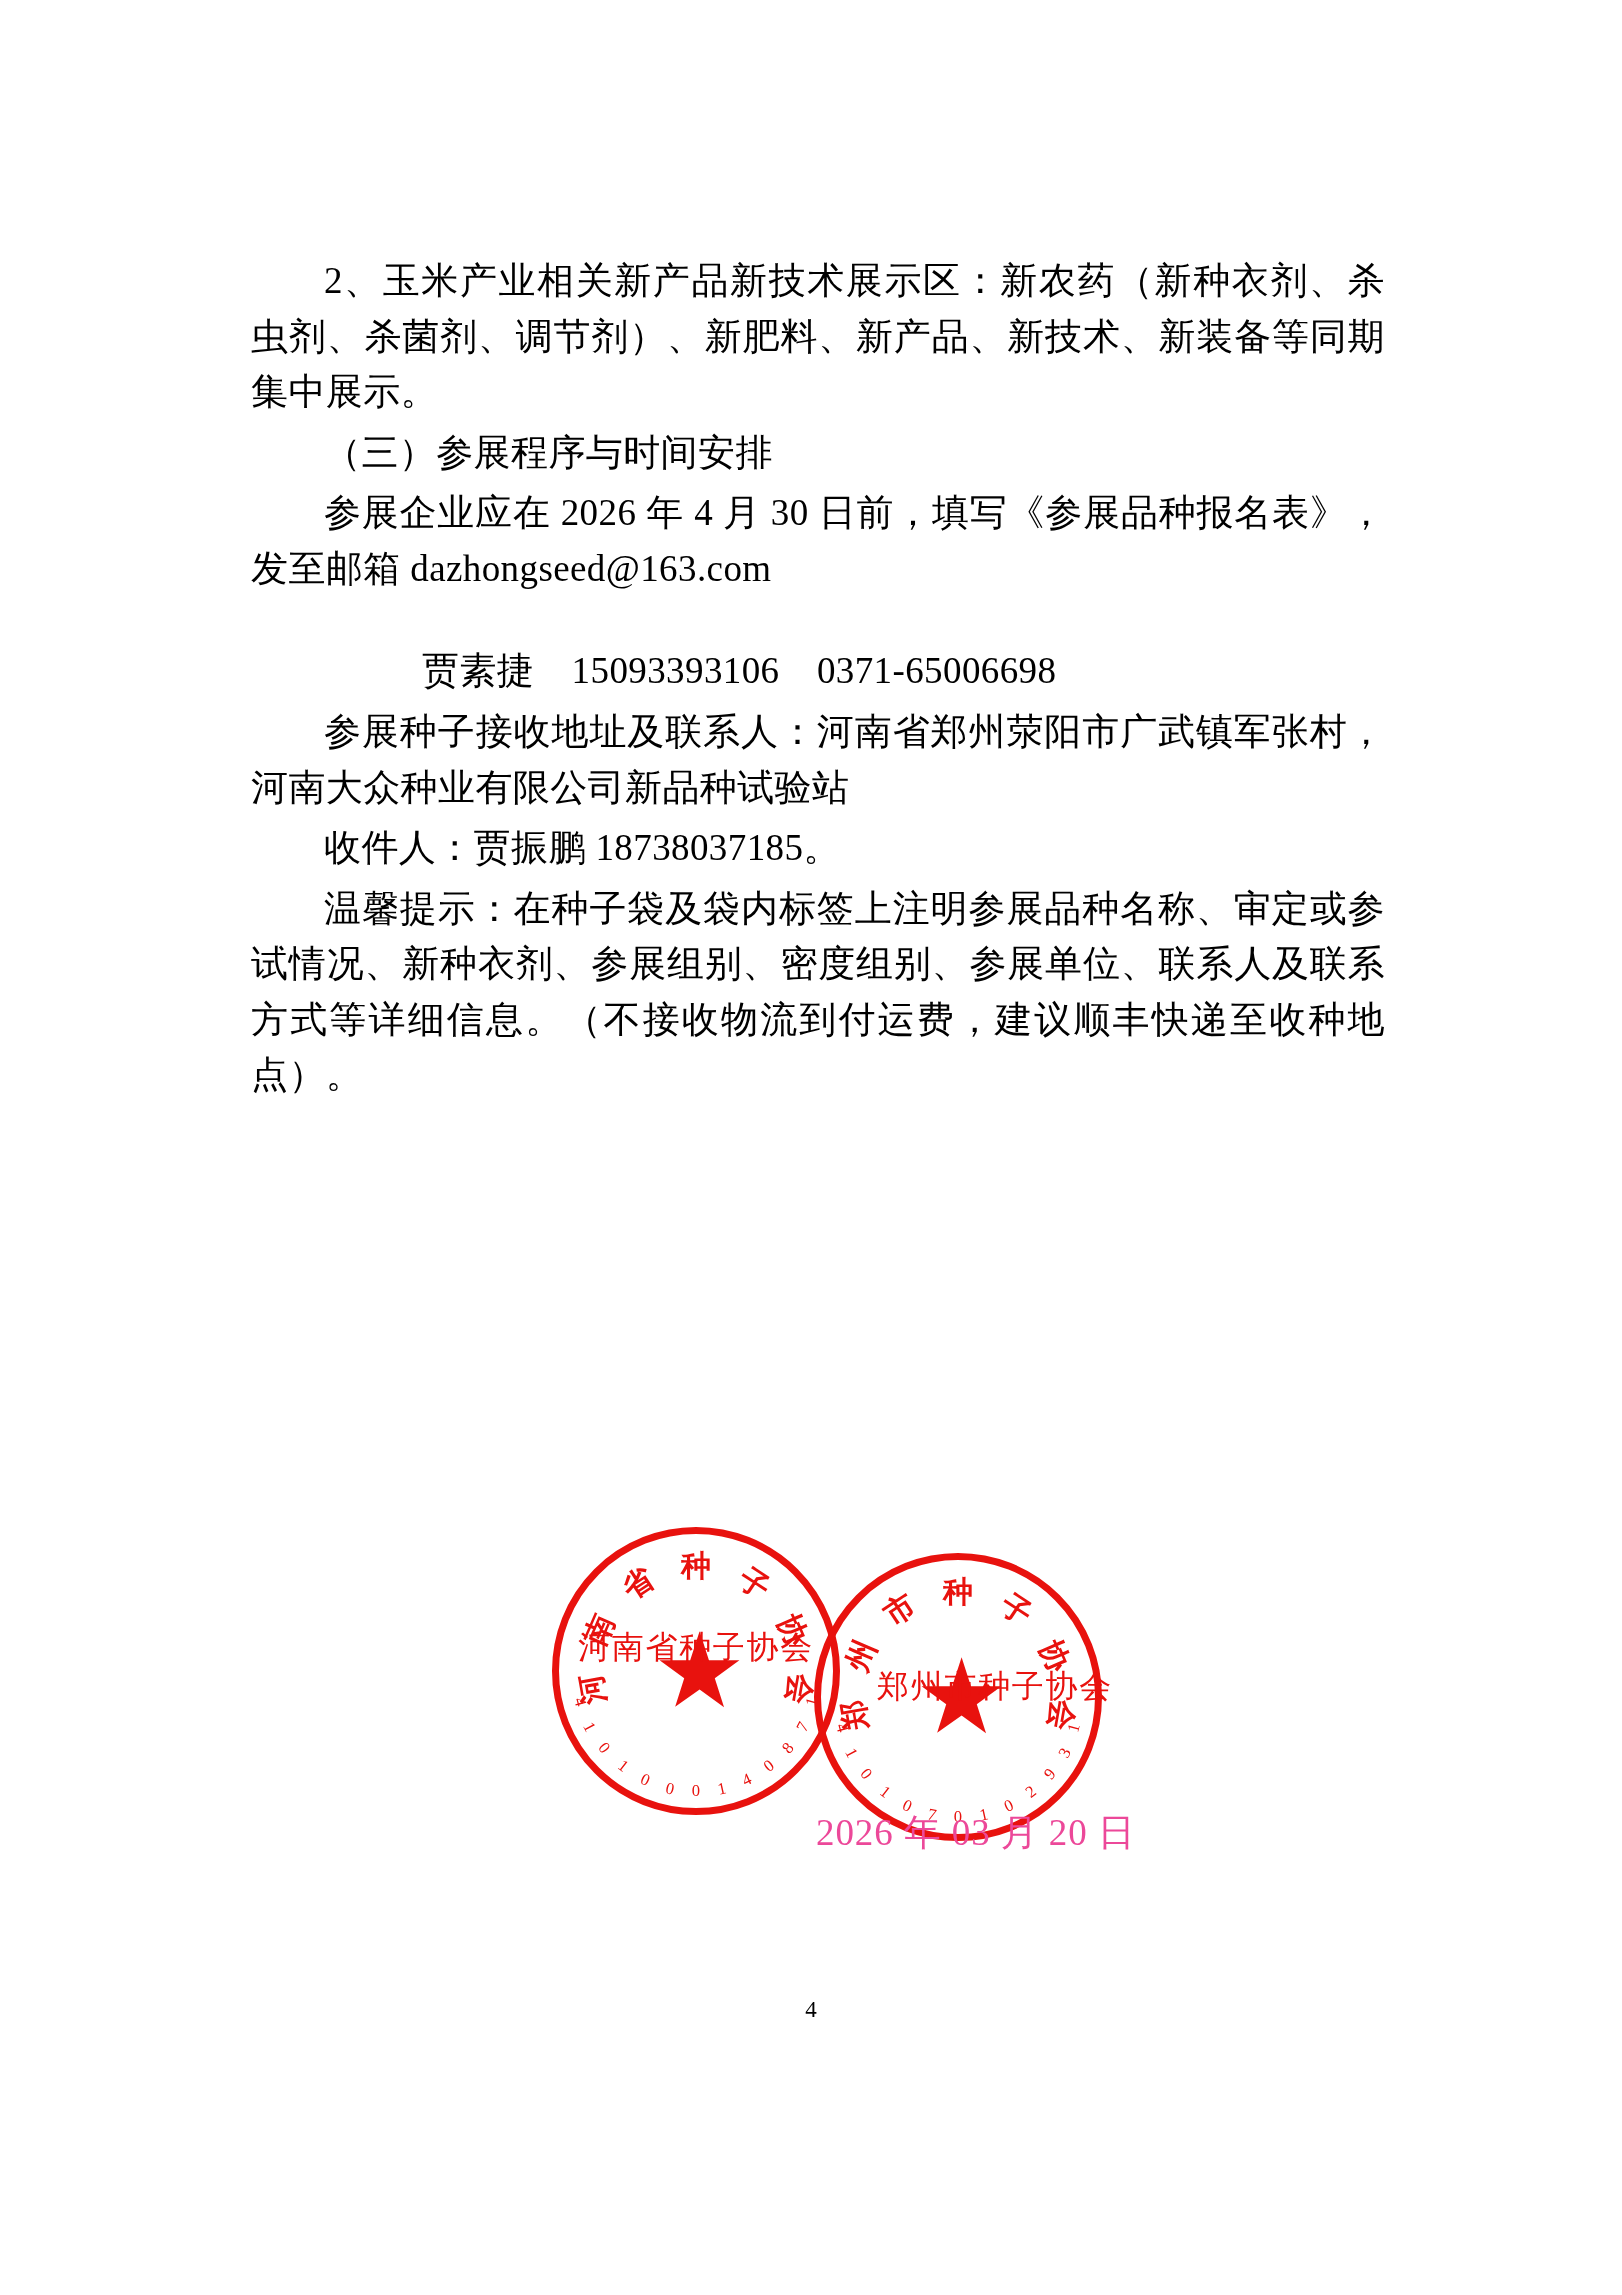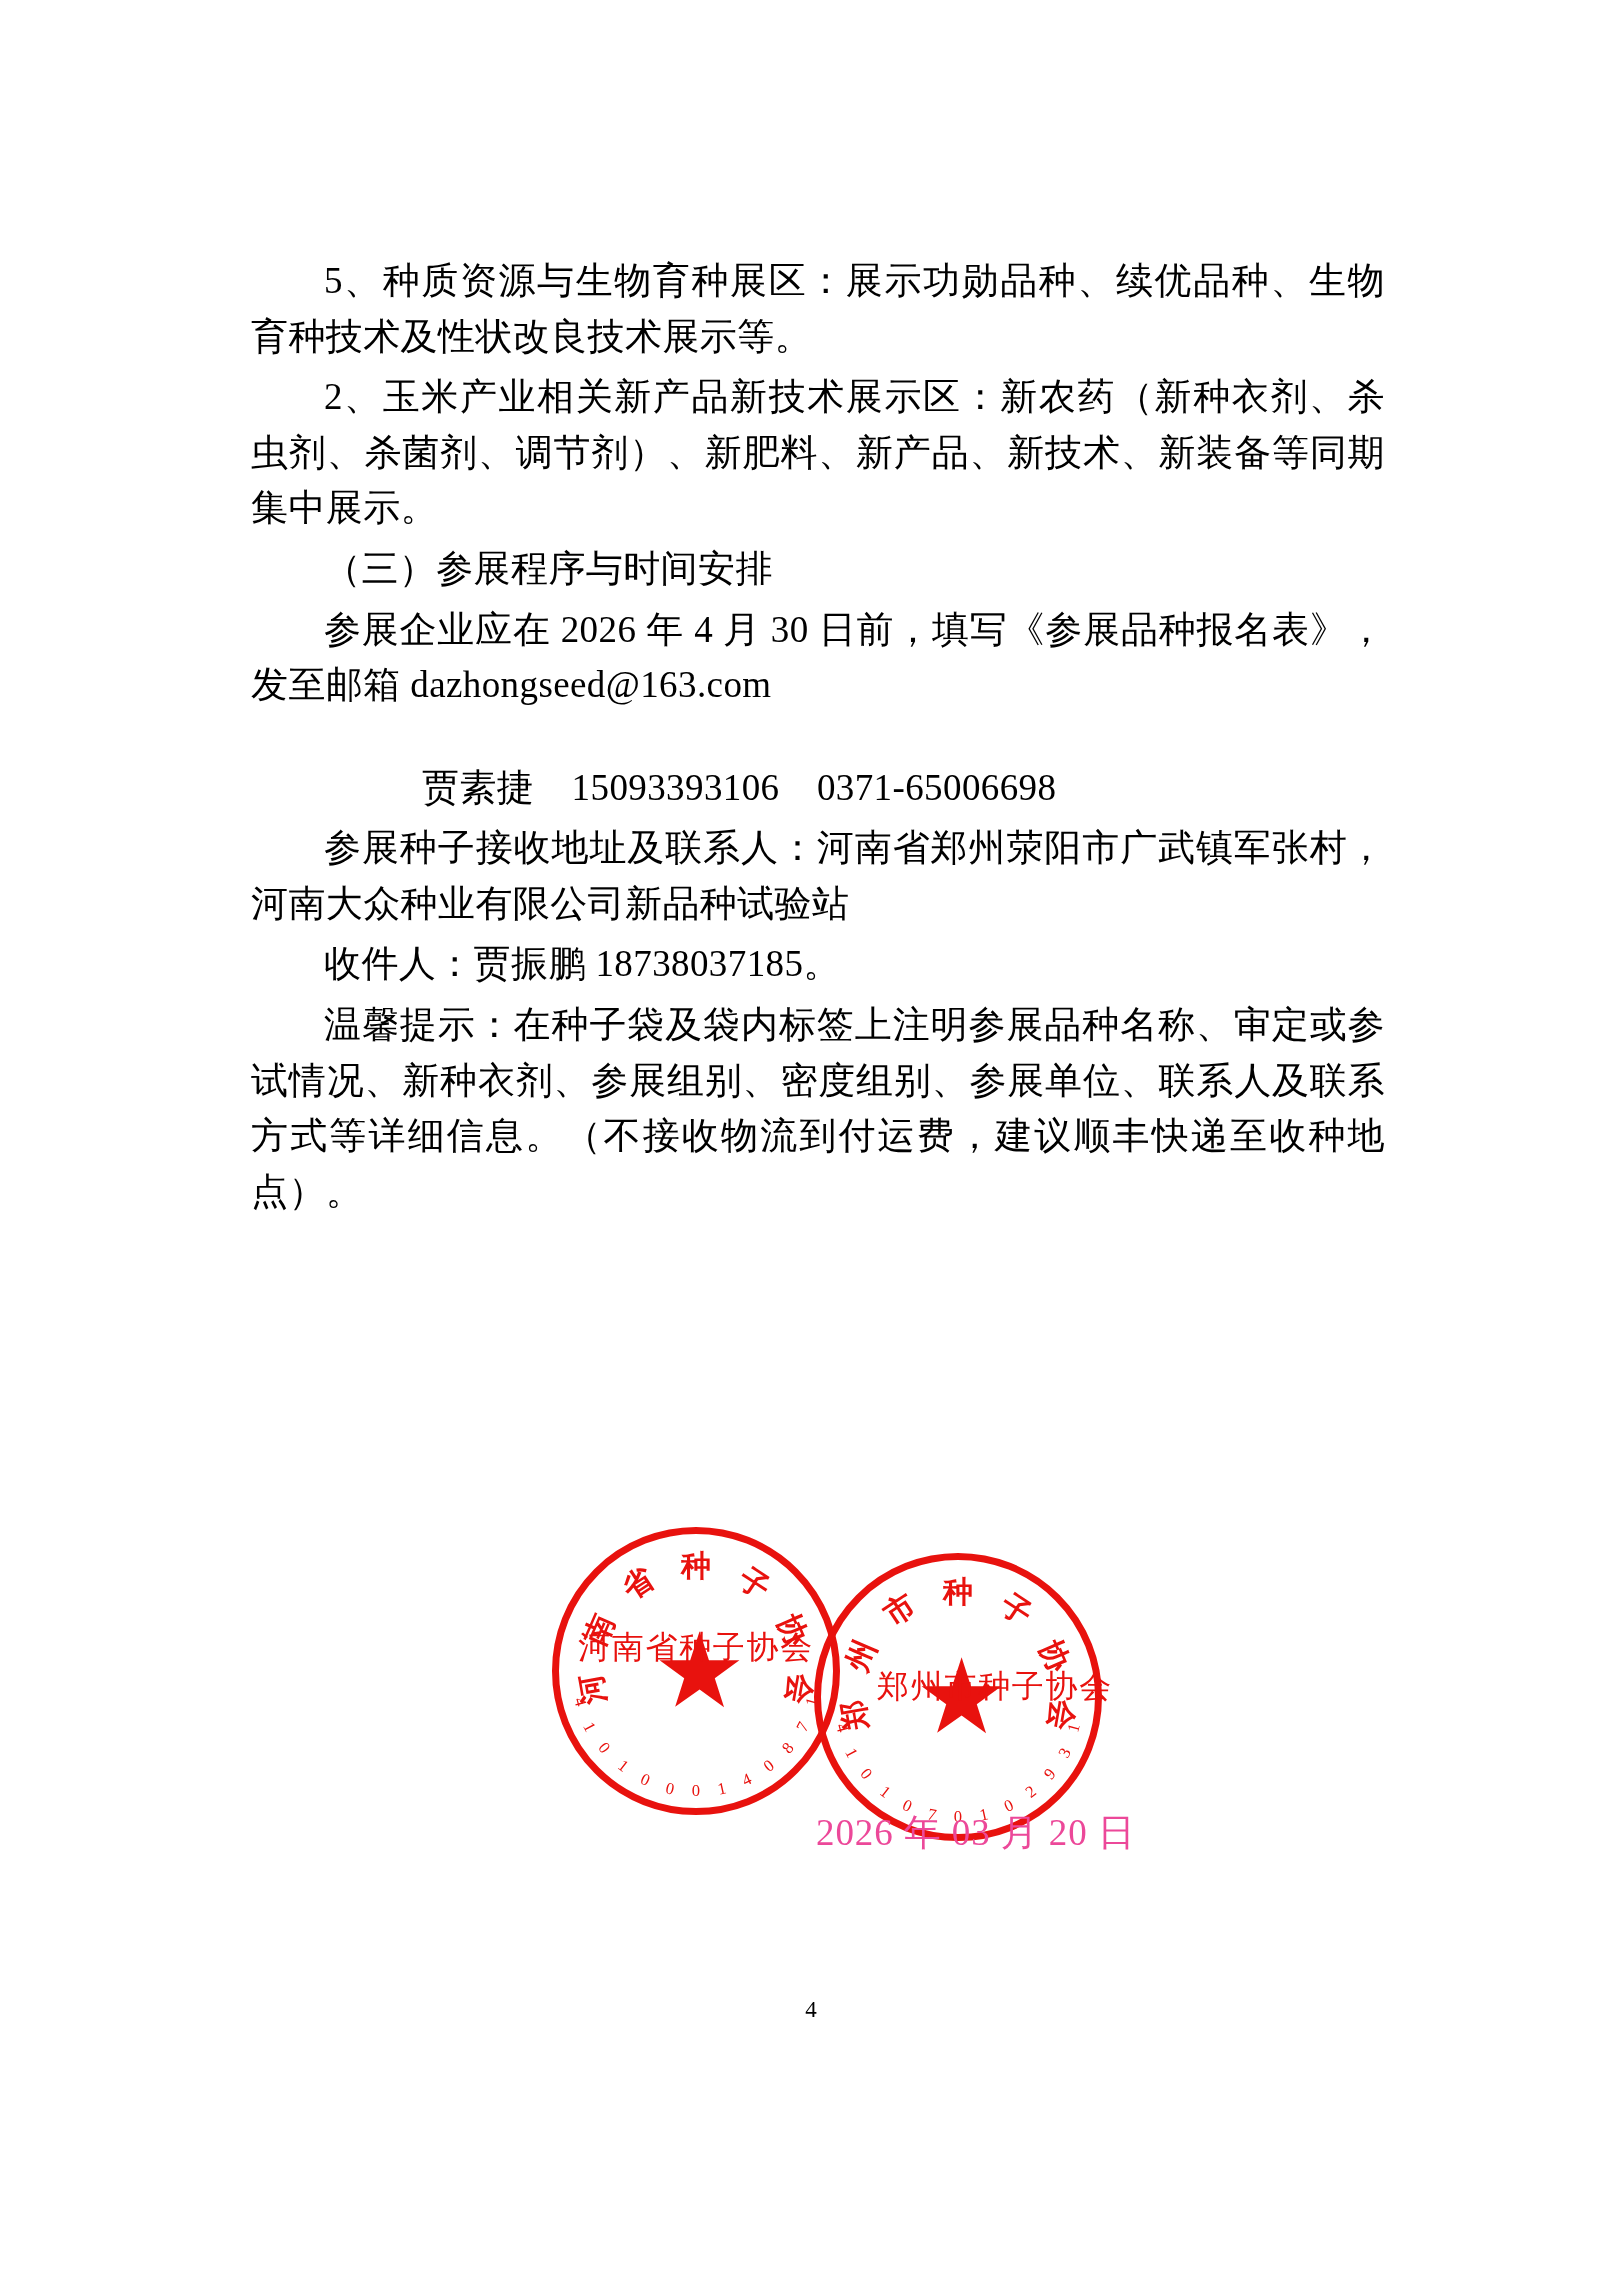--- a/index.html
+++ b/index.html
@@ -138,21 +138,20 @@
     font-family: "Liberation Serif", "DejaVu Serif", serif;
     color: #000;
   }
 </style>
 </head>
 <body>
 
 <div class="page">
 
   <div class="content">
-    <p class="para indent">5、种质资源与生物育种展区：展示功勋品种、续优品种、生物育种技术及性状改良技术展示等。</p>
     <p class="para indent">2、玉米产业相关新产品新技术展示区：新农药（新种衣剂、杀虫剂、杀菌剂、调节剂）、新肥料、新产品、新技术、新装备等同期集中展示。</p>
     <p class="para indent">（三）参展程序与时间安排</p>
     <p class="para indent">参展企业应在 2026 年 4 月 30 日前，填写《参展品种报名表》，发至邮箱 dazhongseed@163.com</p>
     <p class="para indent2">贾素捷　15093393106　0371-65006698</p>
     <p class="para indent">参展种子接收地址及联系人：河南省郑州荥阳市广武镇军张村，河南大众种业有限公司新品种试验站</p>
     <p class="para indent">收件人：贾振鹏 18738037185。</p>
     <p class="para indent">温馨提示：在种子袋及袋内标签上注明参展品种名称、审定或参试情况、新种衣剂、参展组别、密度组别、参展单位、联系人及联系方式等详细信息。（不接收物流到付运费，建议顺丰快递至收种地点）。</p>
   </div>
 
   <div class="stamps">

